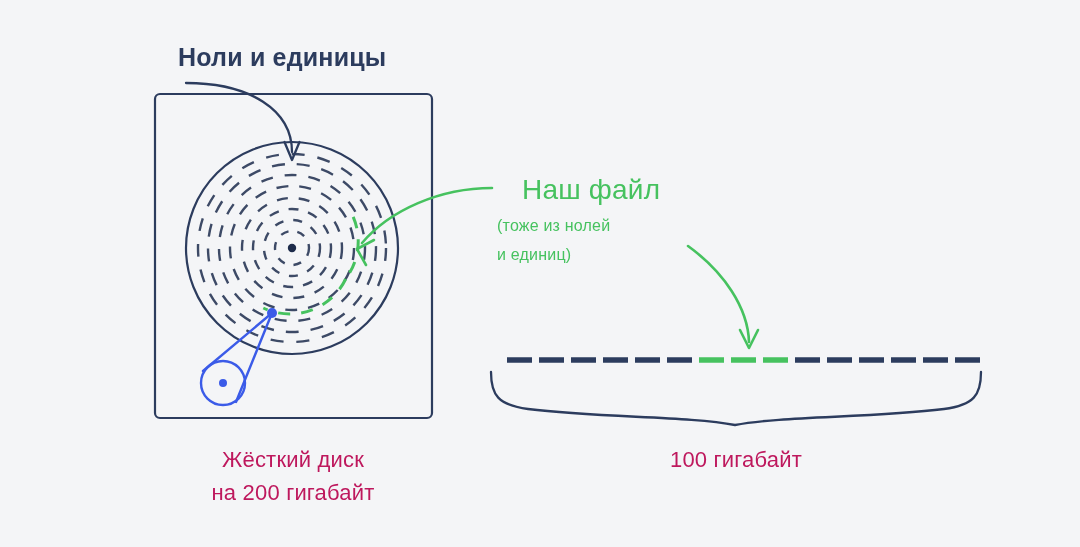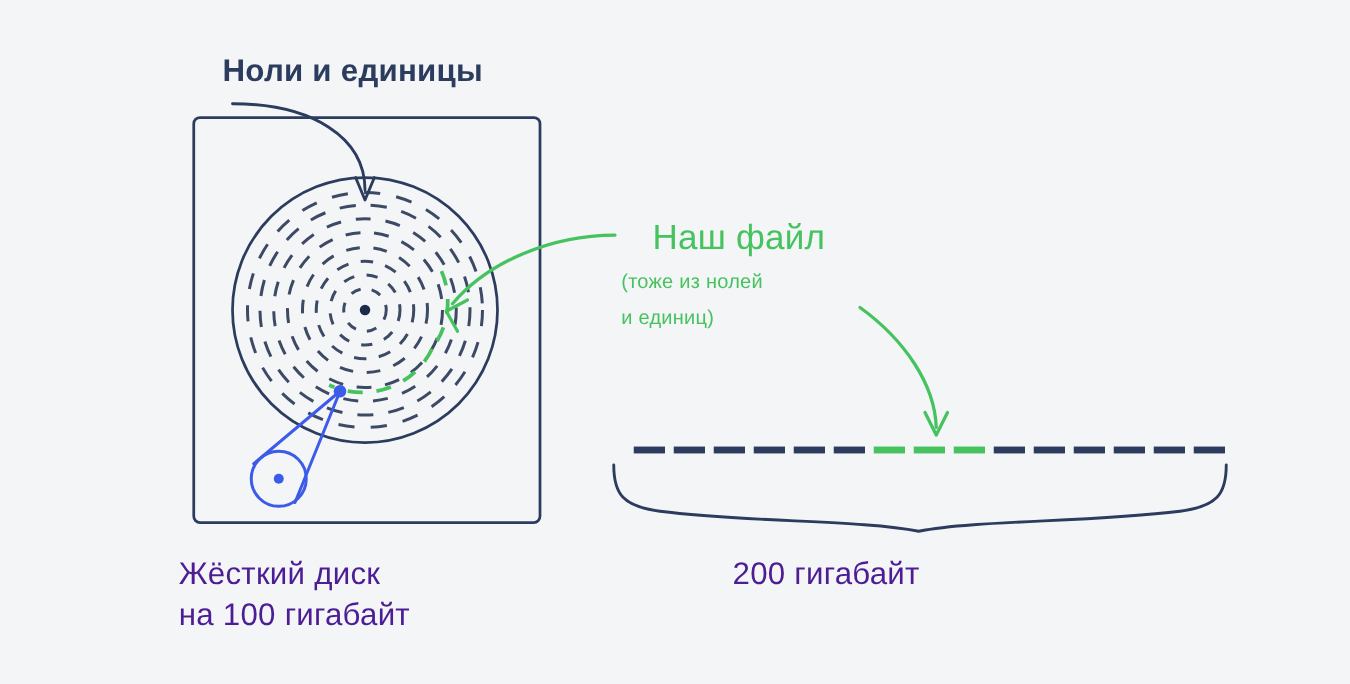--- a/index.html
+++ b/index.html
@@ -29,25 +29,25 @@
     position: absolute;
     white-space: pre;
     letter-spacing: 0.2px;
   }
   .navy-title {
     color: #2c3c5e;
     font-size: 25px;
     font-weight: 700;
   }
   .navy-label {
-    color: #4c1d95;
-    font-size: 25px;
+    color: #be185d;
+    font-size: 22px;
     font-weight: 400;
     line-height: 33px;
-    text-align: left;
+    text-align: center;
   }
   .green-title {
     color: #46c25f;
     font-size: 28px;
     font-weight: 400;
   }
   .green-sub {
     color: #46c25f;
     font-size: 16px;
     font-weight: 400;
@@ -133,17 +133,17 @@
   <div class="txt navy-title" style="left:178px; top:43px;">Ноли и единицы</div>
 
   <div class="txt green-title" style="left:522px; top:174px;">Наш файл</div>
 
   <div class="txt green-sub" style="left:497px; top:211px;">(тоже из нолей</div>
 
   <div class="txt green-sub" style="left:497px; top:240px;text-align:center;">и единиц)</div>
 
   <div class="txt navy-label" style="left:143px; top:443px; width:300px;">Жёсткий диск</div>
 
-  <div class="txt navy-label" style="left:143px; top:476px; width:300px;">на 100 гигабайт</div>
+  <div class="txt navy-label" style="left:143px; top:476px; width:300px;">на 200 гигабайт</div>
 
-  <div class="txt navy-label" style="left:586px; top:443px; width:300px;">200 гигабайт</div>
+  <div class="txt navy-label" style="left:586px; top:443px; width:300px;">100 гигабайт</div>
 
 </div>
 
 </body></html>

